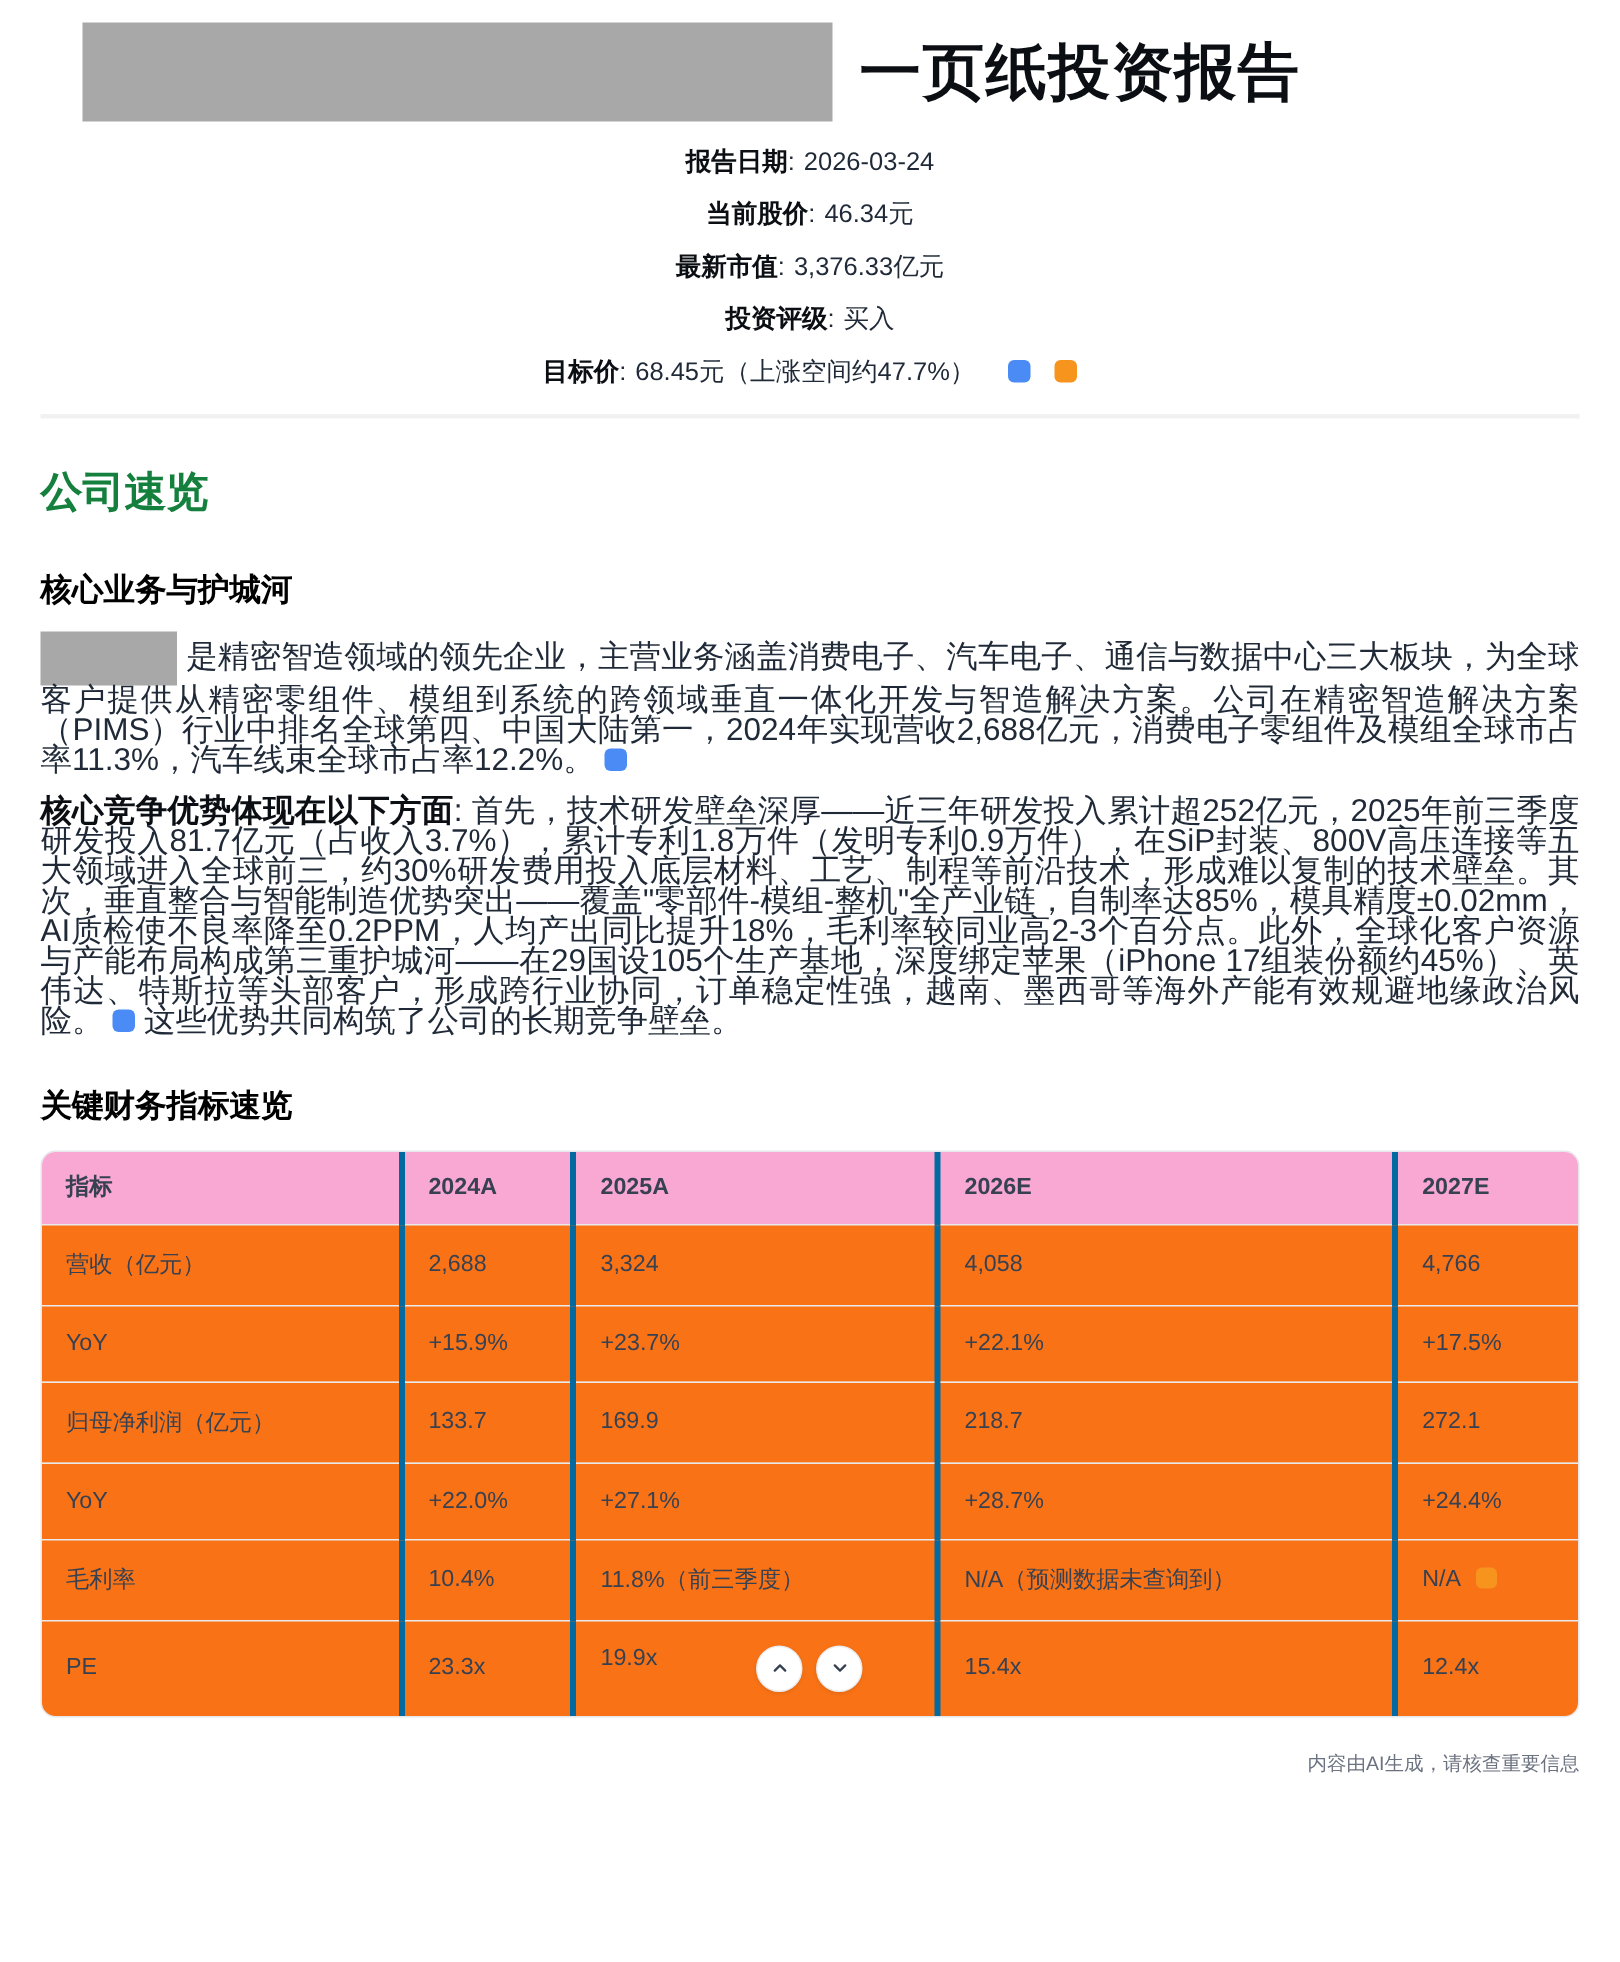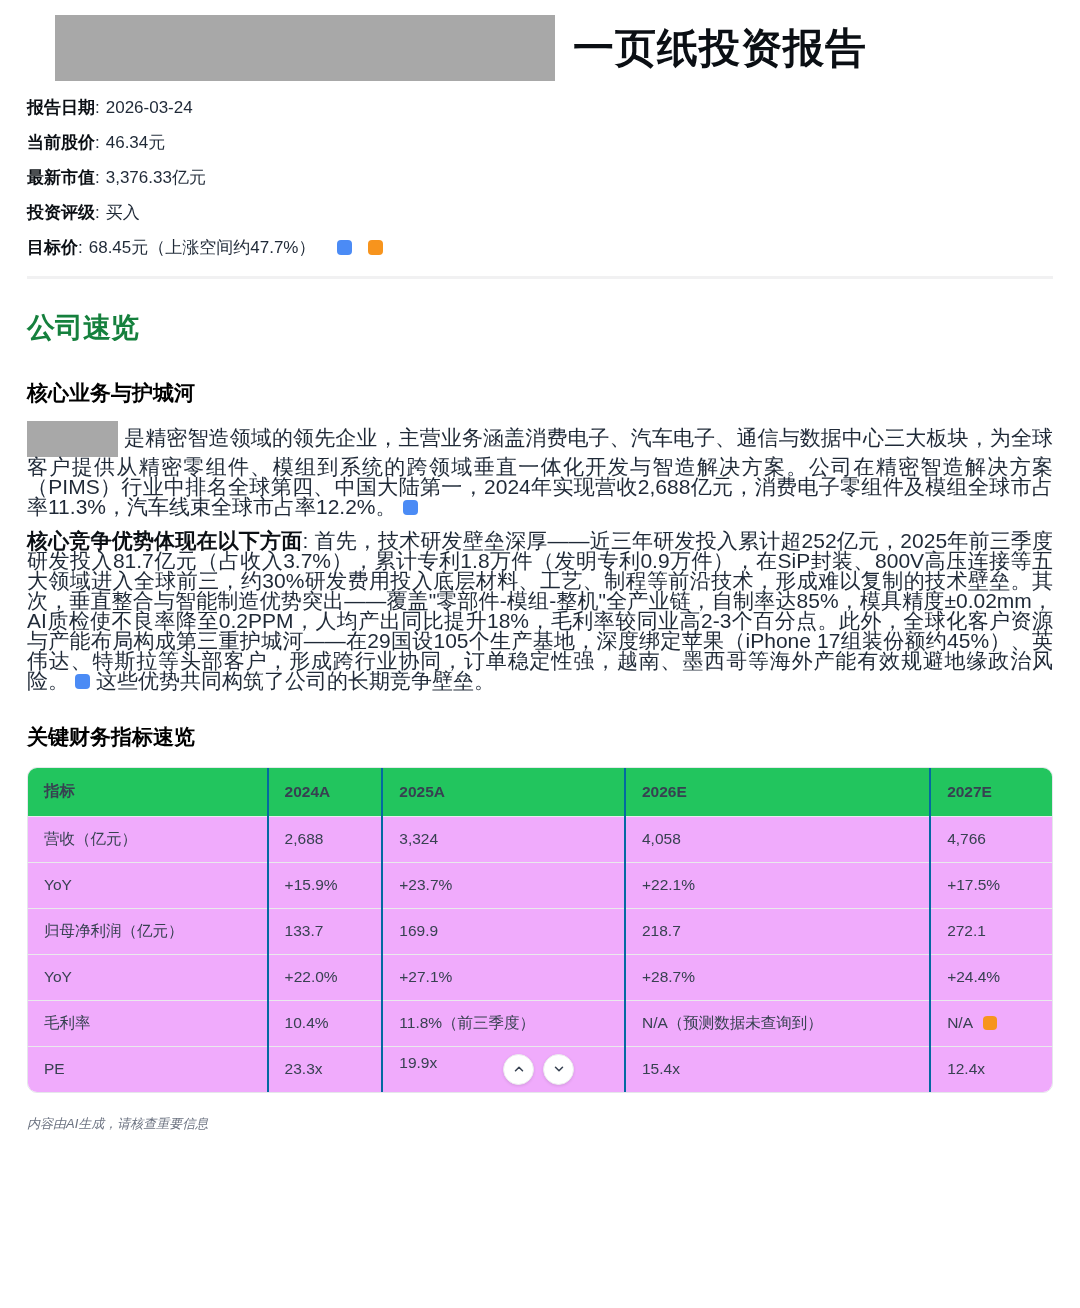--- a/index.html
+++ b/index.html
@@ -17,21 +17,21 @@
     width: 500px; height: 66px;
     background: #a8a8a8;
     flex: 0 0 auto;
   }
   .page-title {
     font-size: 41px; font-weight: 800; color: #0b0f14;
     margin-left: 18px; letter-spacing: 1px; white-space: nowrap;
   }
 
   
-  .info { margin-top: 17px; }
+  .info { margin-top: 17px; text-align: center; }
   .info-line { font-size: 17px; line-height: 20px; margin-bottom: 15px; color: #1f2937; }
   .info-label { font-weight: 700; color: #0b0f14; }
   .info-colon { margin-right: 6px; }
   .sq {
     display: inline-block; width: 15px; height: 15px; border-radius: 4px;
     vertical-align: -2px;
   }
   .sq-blue { background: #4b8bf5; }
   .sq-orange { background: #f7941d; }
   .info-line .sq-blue { margin-left: 22px; }
@@ -59,42 +59,42 @@
   
   .tbl-wrap {
     margin-top: 16px;
     border: 1px solid #e5e7eb; border-radius: 10px;
     overflow: hidden;
   }
   table { width: 100%; border-collapse: collapse; font-size: 15.5px; color: #374151; }
   col.c1 { width: 23.4%; } col.c2 { width: 11.2%; } col.c3 { width: 23.7%; }
   col.c4 { width: 29.8%; } col.c5 { width: 11.9%; }
   thead th {
-    background: #22c55e; text-align: left; font-weight: 600;
+    background: #f9a8d4; text-align: left; font-weight: 600;
     height: 48px; padding: 0 16px; color: #374151;
   }
-  tbody td { height: 46px; padding: 6px 16px; border-top: 1px solid #e9eaec; background: #f0abfc; }
-  th + th, td + td { border-left: 2px solid #0369a1; }
+  tbody td { height: 46px; padding: 16px 16px; border-top: 1px solid #e9eaec; background: #f97316; }
+  th + th, td + td { border-left: 4px solid #0369a1; }
   td .sq, th .sq { width: 14px; height: 14px; vertical-align: -2px; margin-left: 10px; }
 
   .pe-cell-inner { display: flex; align-items: flex-start; }
   .scroll-btns { display: flex; gap: 9px; margin-left: 66px; }
   .scroll-btn {
     width: 31px; height: 31px; border-radius: 50%;
     background: #fff; border: 1px solid #ececee;
     box-shadow: 0 1px 3px rgba(0,0,0,.10);
     display: flex; align-items: center; justify-content: center;
     cursor: pointer; padding: 0;
   }
   .scroll-btn svg { display: block; }
 
   
   .footer {
-    margin-top: 22px; text-align: left;
-    font-size: 13px; color: #6b7280; padding-bottom: 6px; font-style: italic;
+    margin-top: 22px; text-align: right;
+    font-size: 13px; color: #6b7280; padding-bottom: 6px;
   }
 </style>
 </head>
 <body>
 
 <div class="page">
 
   <div class="hdr">
     <div class="redact-block"></div>
     <div class="page-title">一页纸投资报告</div>

